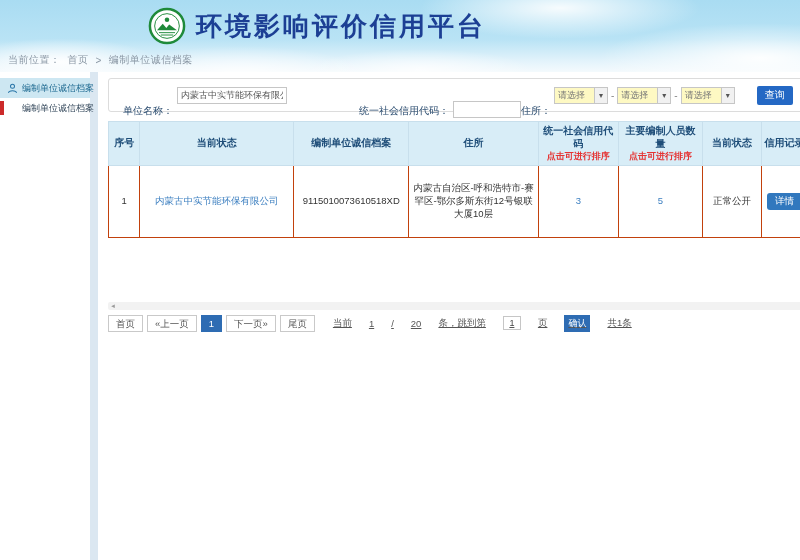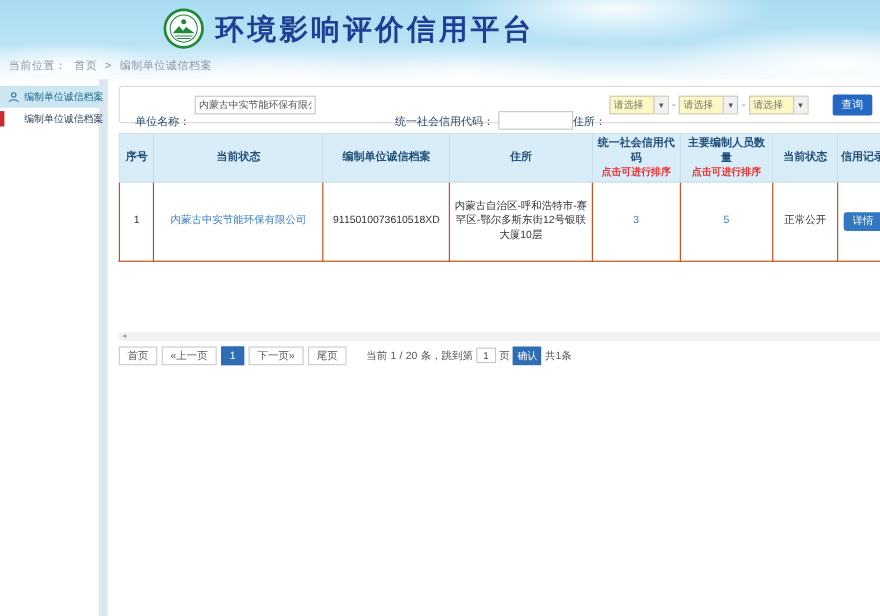--- a/index.html
+++ b/index.html
@@ -108,21 +108,21 @@
   .hscroll-track .scroll-arrow { font-size:6px; color:#9a9a9a; line-height:1; }
   .pagination {
     margin-top:5px; display:flex; align-items:center; gap:4px;
     font-size:9.5px; color:#555;
   }
   .pg-btn {
     border:1px solid #c9c9c9; background:#fff; color:#555; font-size:9.5px;
     padding:2px 7px; cursor:pointer; font-family:inherit; line-height:1.2;
   }
   .pg-btn.active { background:#2e6cb3; border-color:#2e6cb3; color:#fff; }
-  .pg-info { margin-left:14px; display:flex; align-items:center; gap:3px; }
+  .pg-info { margin-left:14px; display:flex; align-items:center; gap:17px;text-decoration:underline; }
   .jump-input {
     width:18px; height:14px; border:1px solid #c6c6c6; font-size:9px;
     text-align:center; color:#444; outline:none;
   }
   .btn-confirm {
     background:#2e6cb3; color:#fff; border:none; font-size:9px;
     padding:2px 4px; cursor:pointer; font-family:inherit;
   }
 </style>
 </head>

